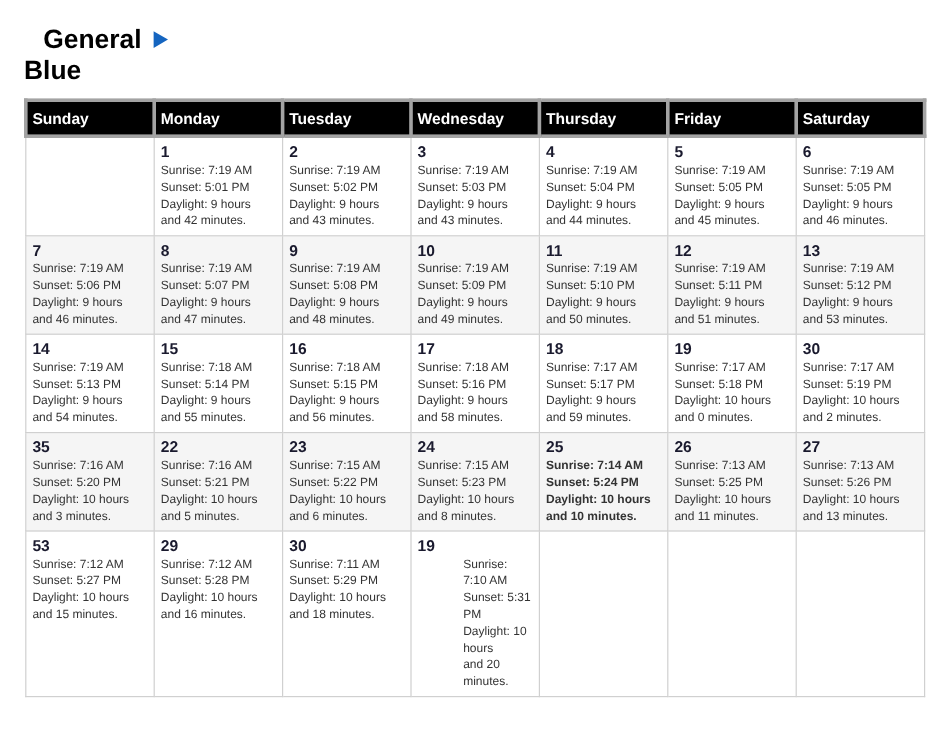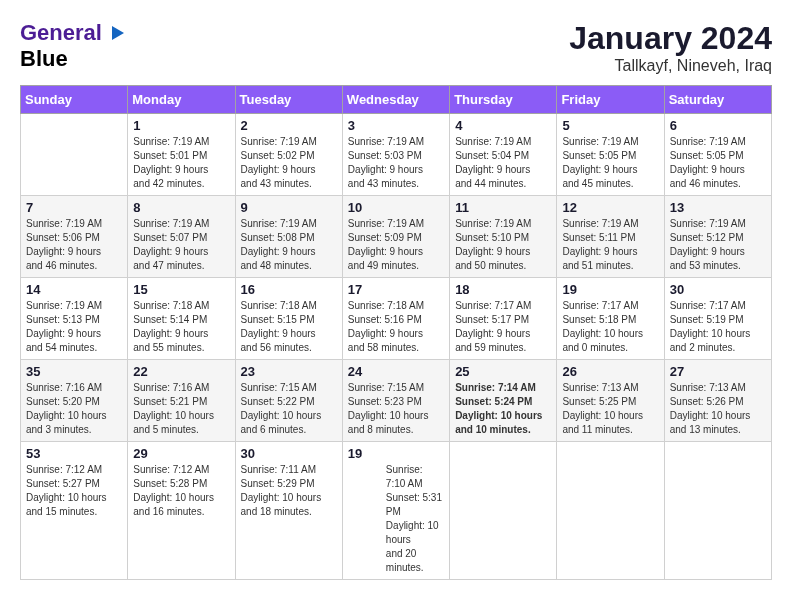--- a/index.html
+++ b/index.html
@@ -36,27 +36,27 @@
     .location {
       font-size: 16px;
       color: #333;
     }
     table {
       width: 100%;
       border-collapse: collapse;
       table-layout: fixed;
     }
     thead tr th {
-      background-color: #8b5cf6;
+      background-color: #000000;
       color: #fff;
       font-size: 13px;
       font-weight: bold;
       padding: 6px 4px;
       text-align: left;
-      border: 1px solid #a3a3a3;
+      border: 3px solid #a3a3a3;
     }
     tbody tr td {
       vertical-align: top;
       border: 1px solid #d0d0d0;
       padding: 4px 5px;
       font-size: 10px;
       color: #333;
       height: 80px;
       background: #fff;
     }
@@ -78,32 +78,28 @@
     .empty-cell {
       background: #fff !important;
     }
   </style>
 </head>
 <body>
 
 <div class="header">
   <div class="logo">
     <div class="logo-line">
-      <span style="font-size:22px;font-weight:bold;color:#4c1d95;">General</span>
+      <span style="font-size:22px;font-weight:bold;color:#000000;margin-left:16px;">General</span>
       <svg width="22" height="22" viewBox="0 0 22 22" style="margin-left:2px;">
         <polygon points="8,4 20,11 8,18" fill="#1565c0"></polygon>
       </svg>
     </div>
     <div>
       <span style="font-size:22px;font-weight:bold;color:#000000;">Blue</span>
     </div>
-  </div>
-  <div class="title-block">
-    <div class="month-year">January 2024</div>
-    <div class="location">Tallkayf, Nineveh, Iraq</div>
   </div>
 </div>
 
 <table>
   <thead>
     <tr>
     <th>Sunday</th>
         <th>Monday</th>
         <th>Tuesday</th>
         <th>Wednesday</th>

